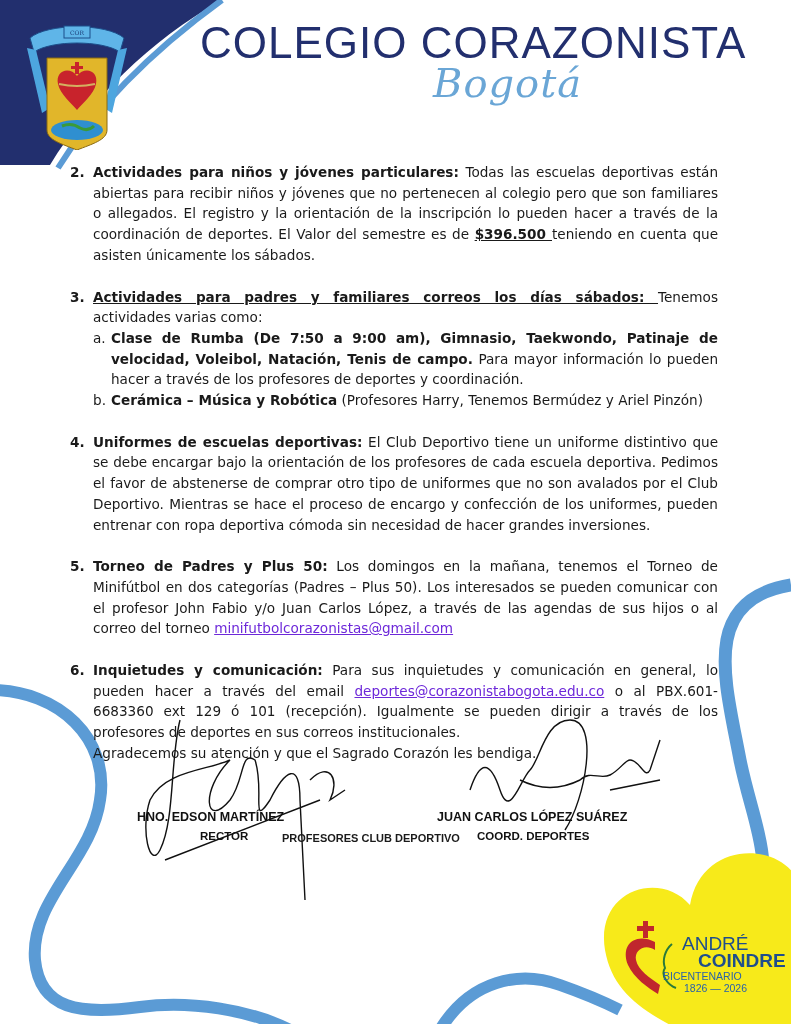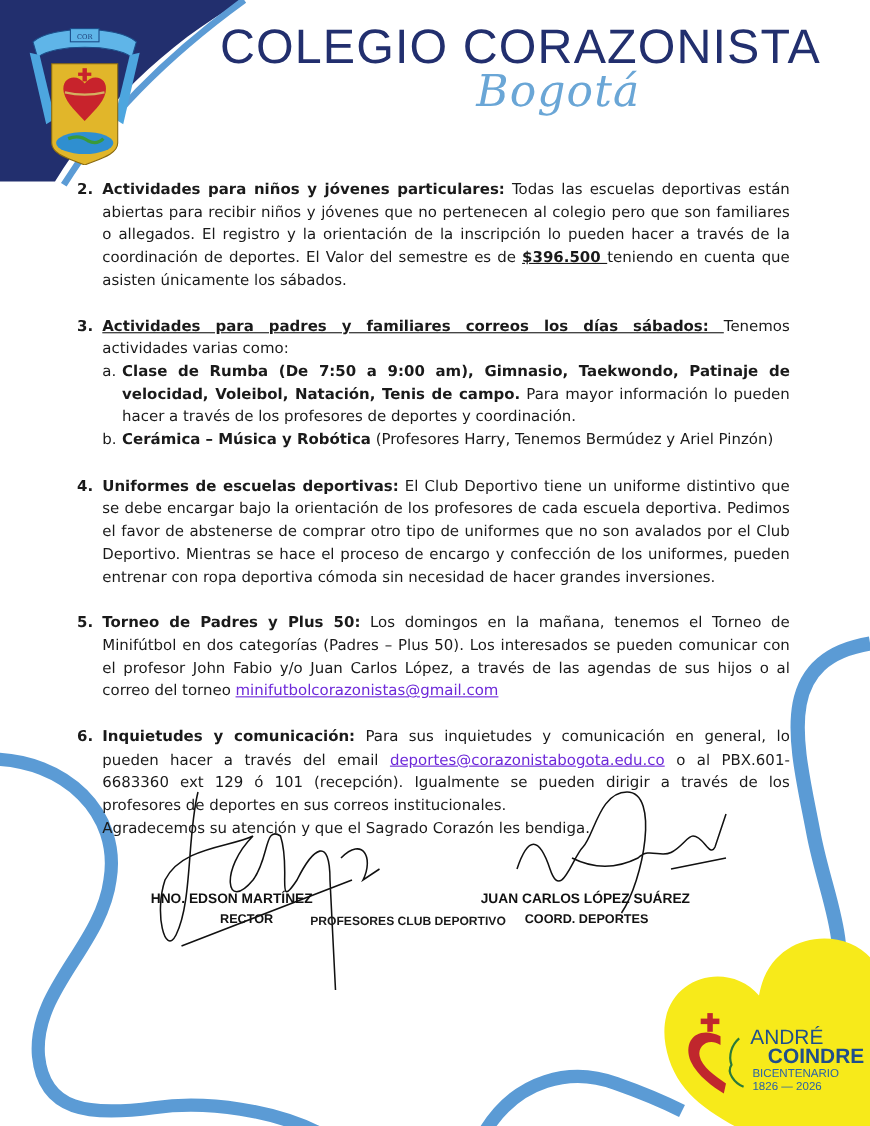--- a/index.html
+++ b/index.html
@@ -19,21 +19,21 @@
   .sub { position: relative; padding-left: 18px; text-align: justify; }
   .sub .letter { position: absolute; left: 0; top: 0; }
 
   .sig { position: absolute; font-family: "Liberation Sans", sans-serif; font-weight: bold; font-size: 12.5px; color: #111; text-align: center; }
   .sig-role { position: absolute; font-family: "Liberation Sans", sans-serif; font-weight: bold; font-size: 11.5px; color: #111; }
   .footer-title { position: absolute; left: 282px; top: 832px; font-family: "Liberation Sans", sans-serif; font-weight: bold; font-size: 11px; }
 
   .logo-text { position: absolute; font-family: "Liberation Sans", sans-serif; }
   .andre { left: 682px; top: 935px; font-size: 19px; font-weight: normal; color: #1f4e8c; line-height: 18px; }
   .coindre { left: 682px; top: 952px; font-size: 19px; font-weight: bold; color: #1f4e8c; line-height: 18px; margin-left: 16px; }
-  .bicent { left: 684px; top: 970px; font-size: 10.5px; color: #2a62a8; }
+  .bicent { left: 663px; top: 970px; font-size: 10.5px; color: #2a62a8; }
   .years { left: 684px; top: 982px; font-size: 10.5px; color: #2a62a8; }
 </style>
 </head>
 <body>
 
 <svg class="deco" viewBox="0 0 791 1024">
 
   <path d="M0,0 L222,0 C150,40 90,100 50,165 L0,165 Z" fill="#222f6e"></path>
   <path d="M222,0 C160,45 100,100 58,168" stroke="#5b9bd5" stroke-width="6" fill="none"></path>
 

